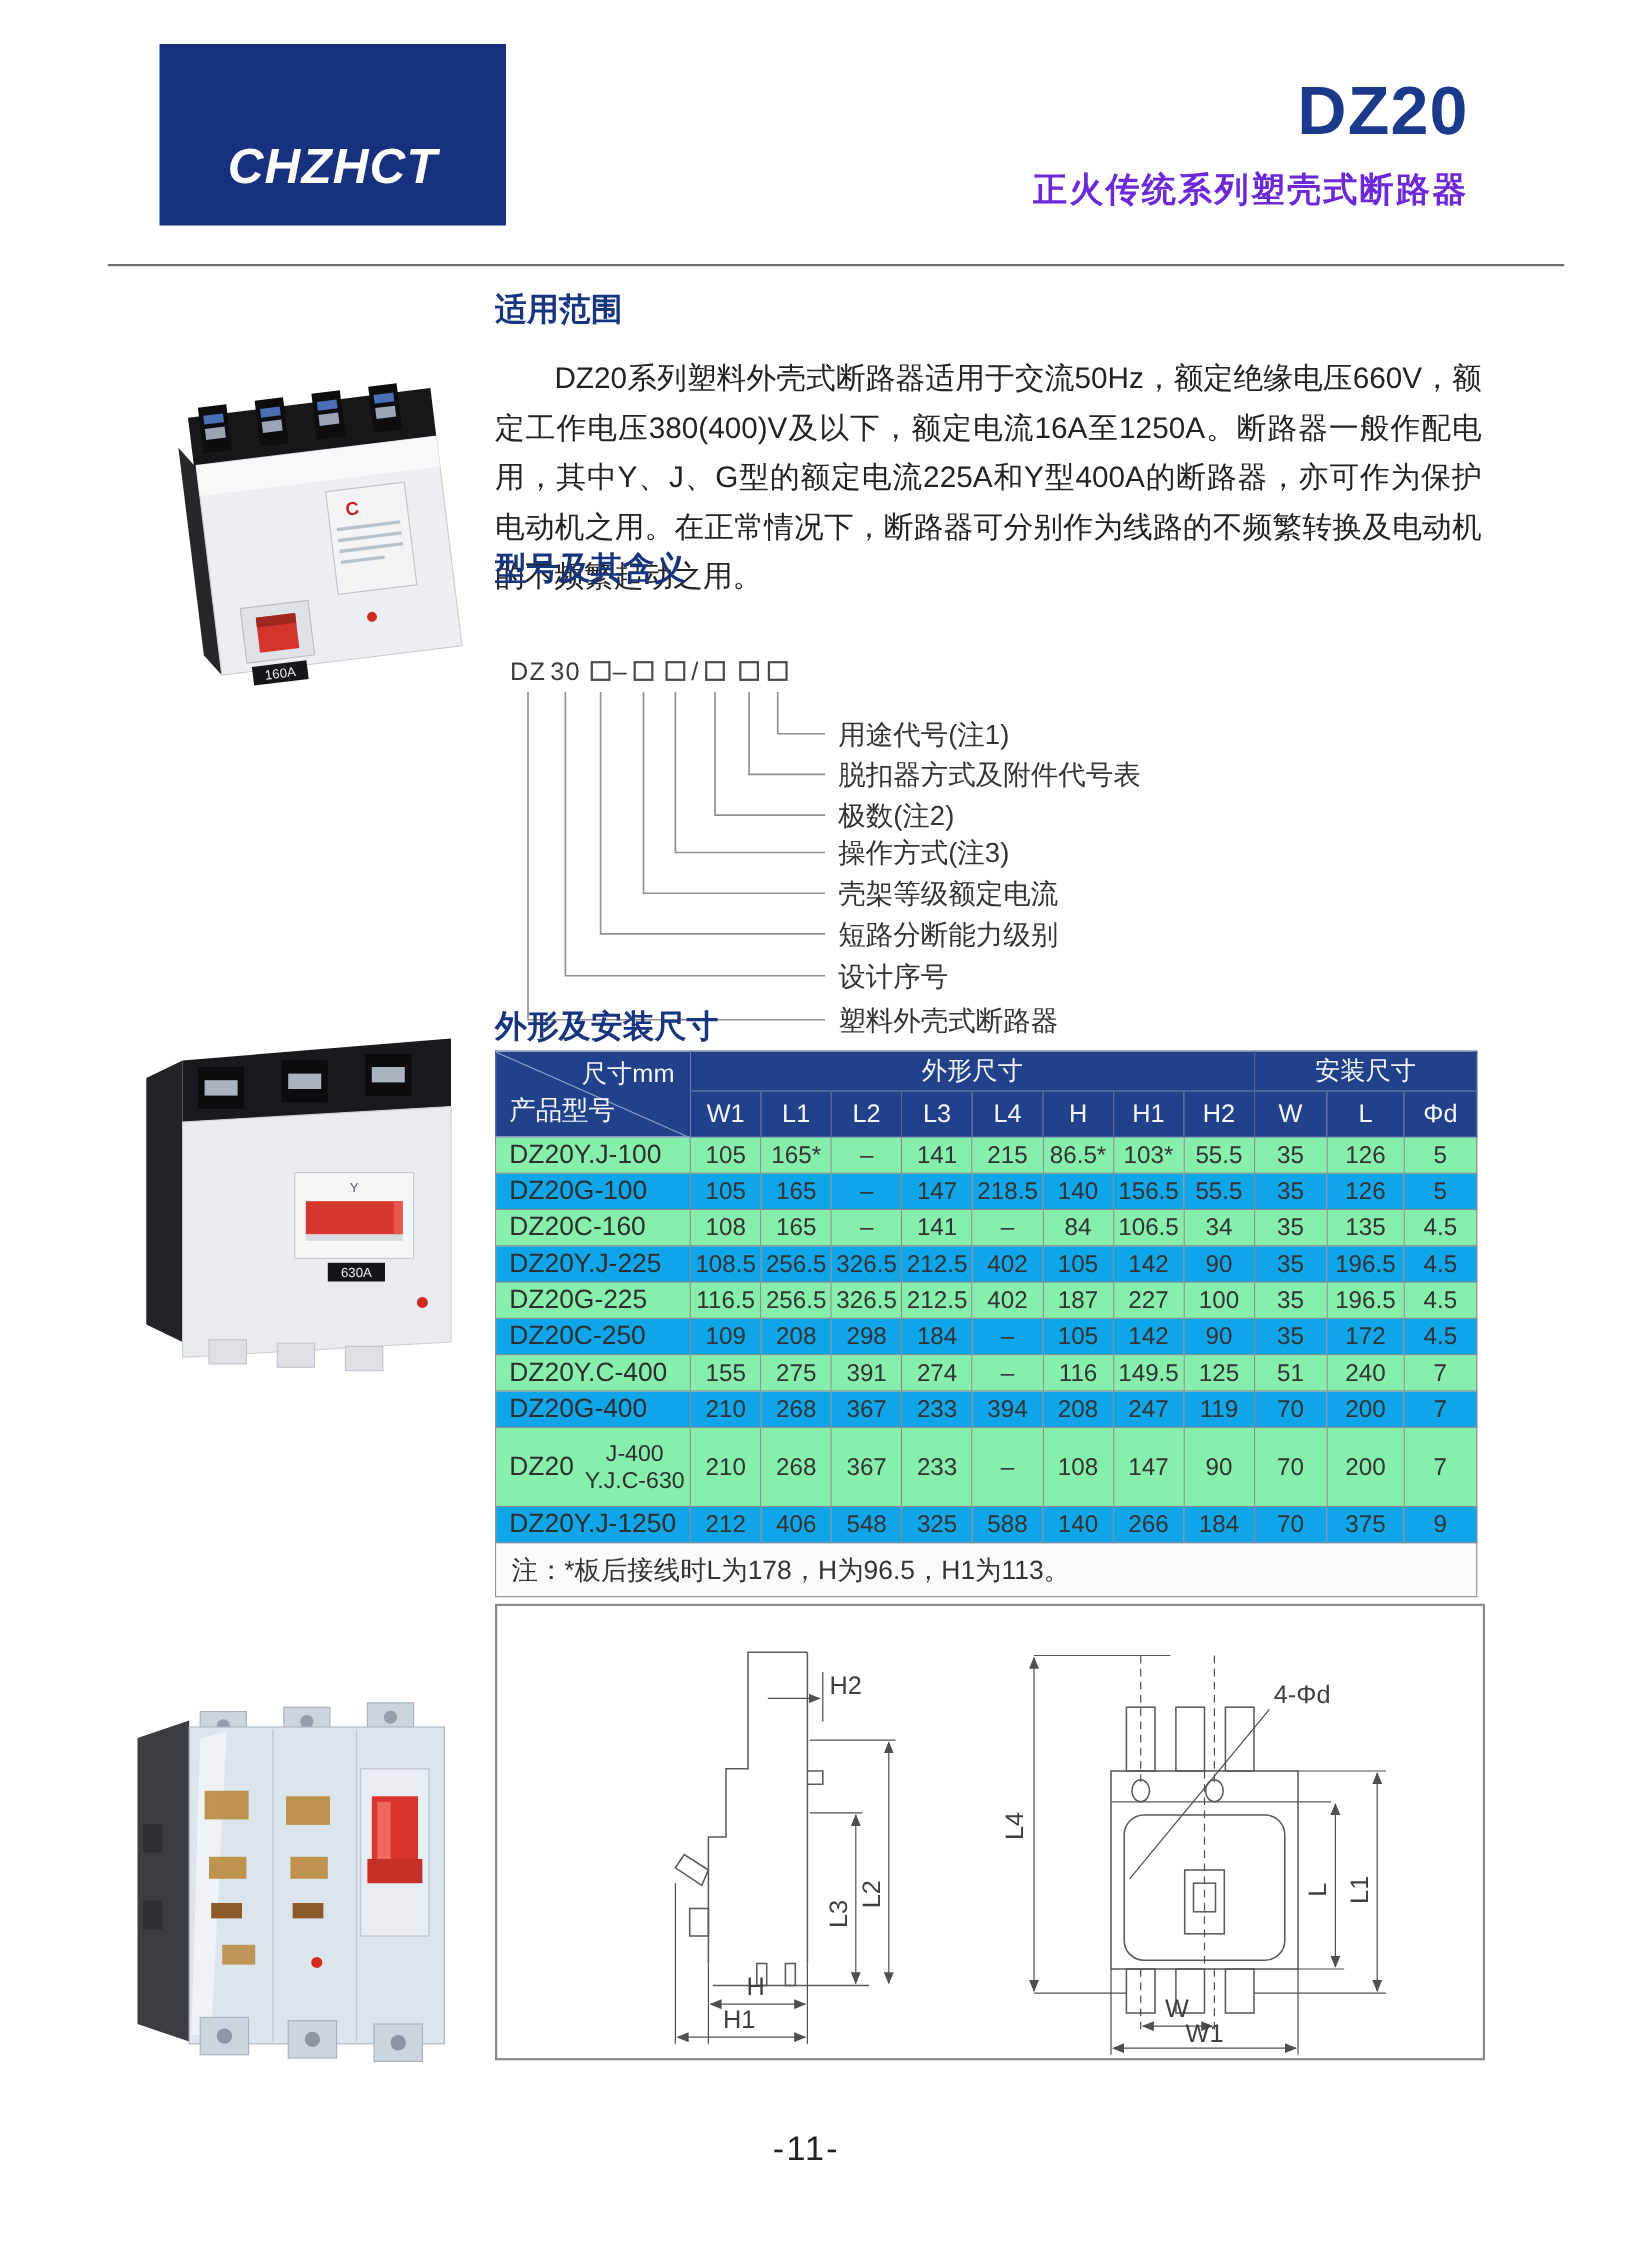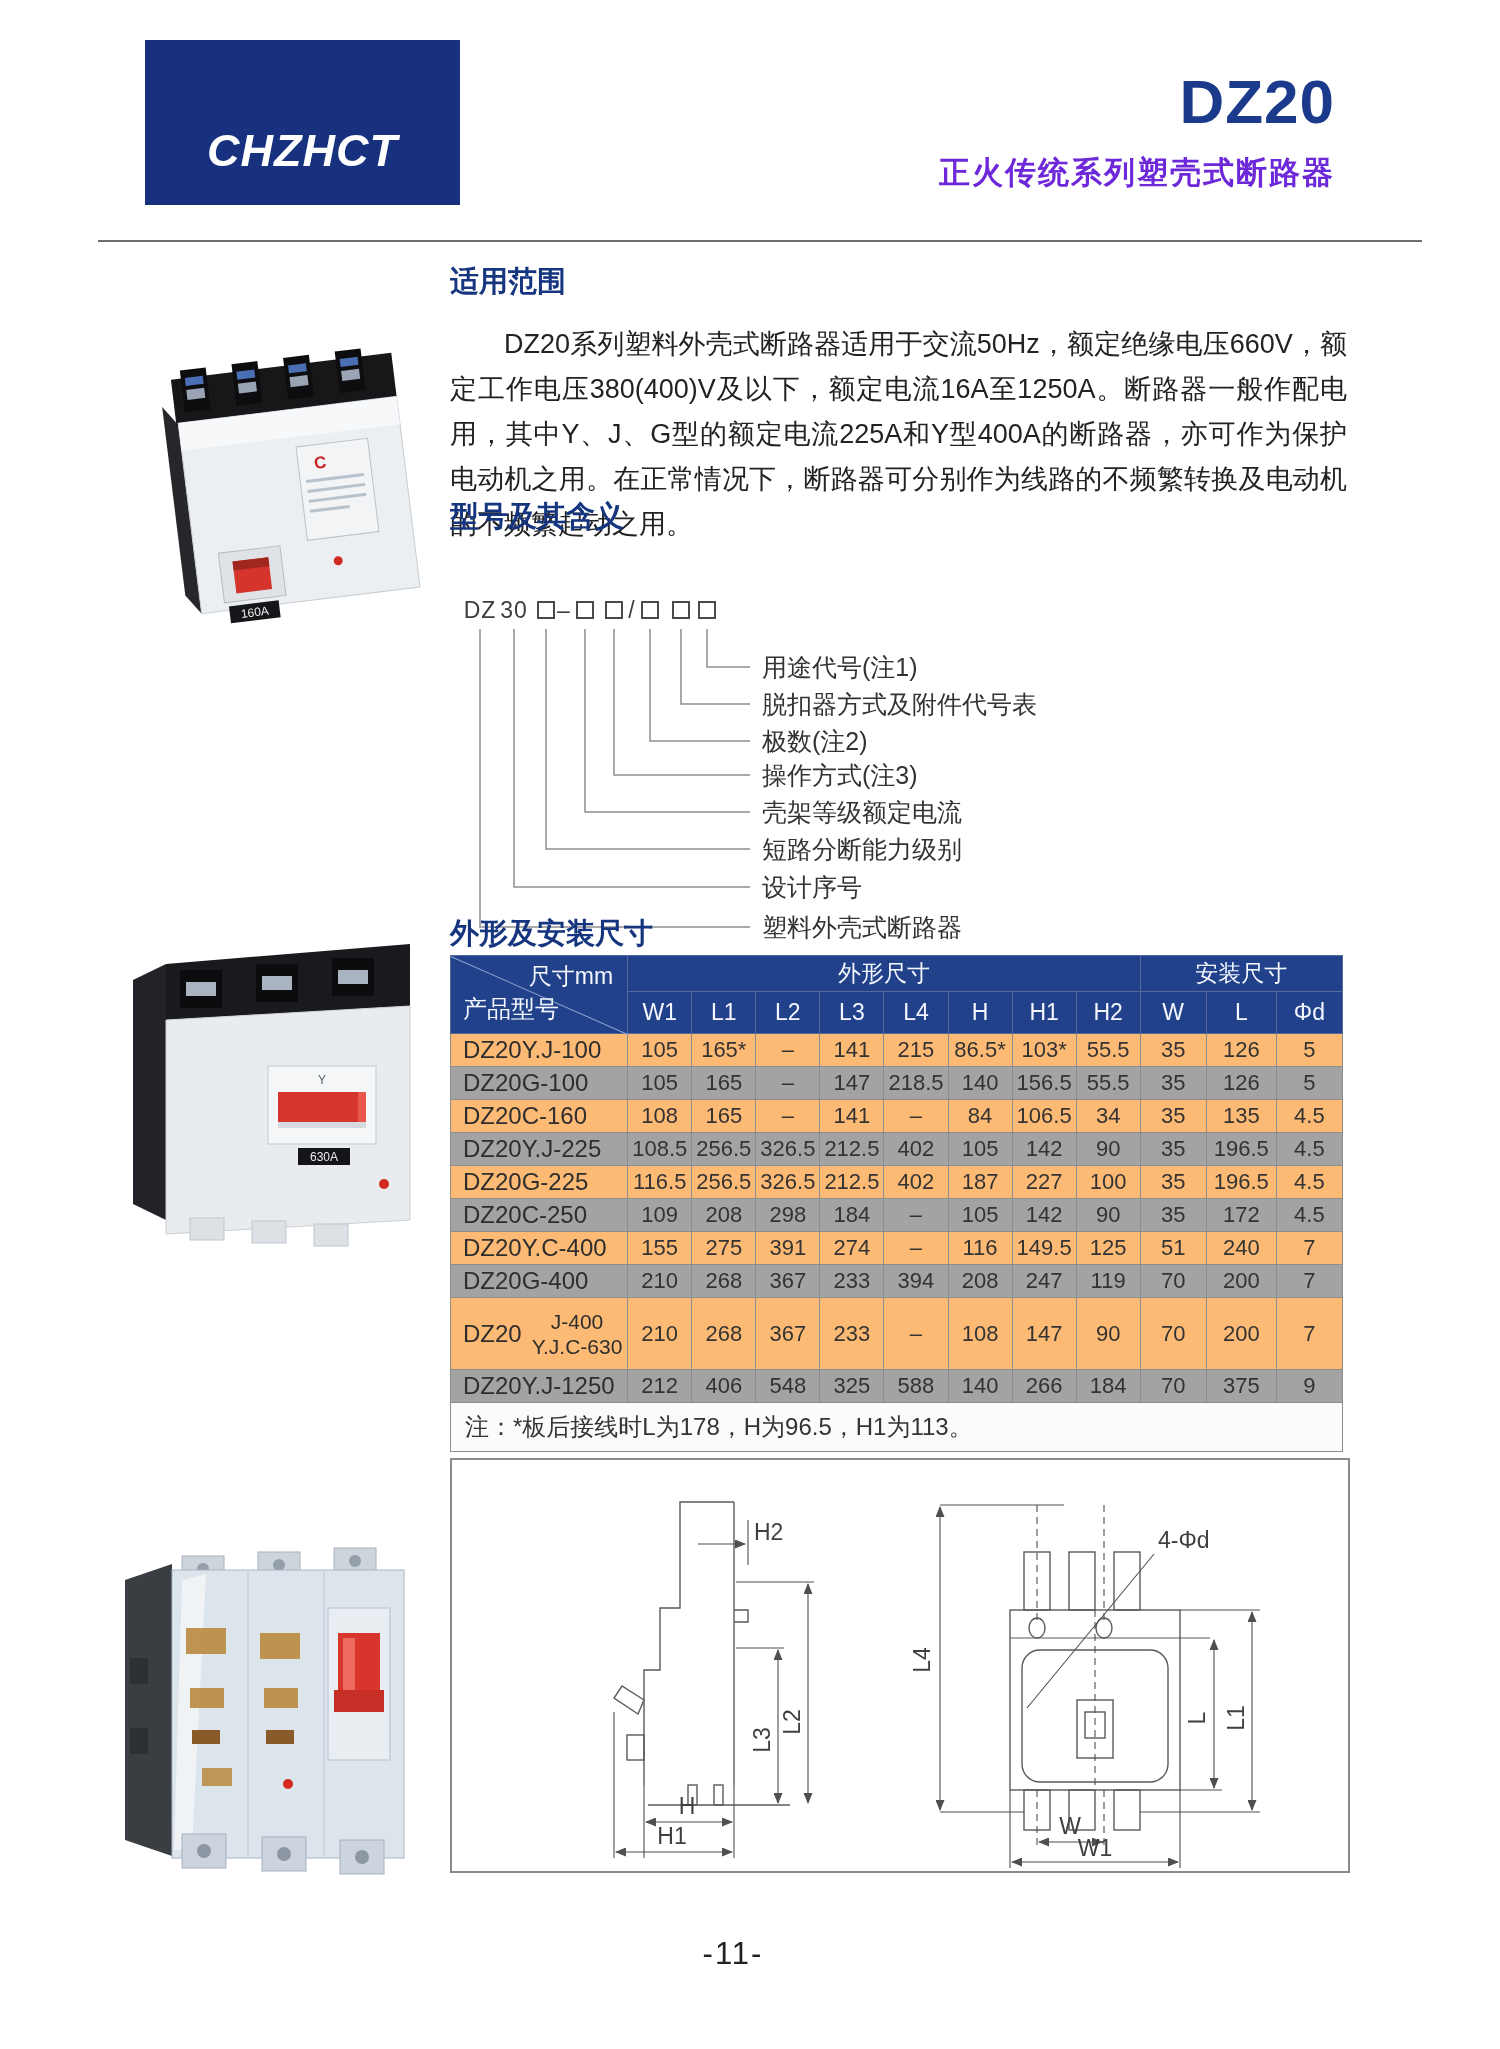--- a/index.html
+++ b/index.html
@@ -36,22 +36,22 @@
   .connectors { position:absolute; left:0; top:31px; }
 
   
   .dims-table { position:absolute; left:450px; top:955px; width:893px; border-collapse:collapse;
                 table-layout:fixed; font-size:22px; color:#333; }
   .dims-table th, .dims-table td { border:1px solid #8d8d8d; text-align:center; padding:0; }
   .dims-table thead th { background:#21418a; color:#f4f7ff; font-weight:normal; font-size:23px;
                          border-color:#56699c; }
   .dims-table thead tr.r1 th { height:36px; }
   .dims-table thead tr.r2 th { height:42px; }
-  .dims-table tbody tr { height:33px; background:#fdba74; }
-  .dims-table tbody tr.gray { background:#a3a3a3; }
+  .dims-table tbody tr { height:33px; background:#86efac; }
+  .dims-table tbody tr.gray { background:#0ea5e9; }
   .dims-table tbody tr.tall { height:72px; }
   .dims-table td.model { text-align:left; padding-left:12px; font-size:24px; color:#2e2e2e; }
   .dims-table td.model .stackwrap { display:inline-flex; align-items:center; gap:10px; }
   .dims-table td.model .stack { display:inline-flex; flex-direction:column; font-size:21px; line-height:25px;align-items:center; }
   .corner { position:relative; }
   .corner .diag { position:absolute; left:0; top:0; width:194px; height:0;
                   border-top:1px solid #8fa3cf; transform-origin:0 0; transform:rotate(23.8deg); }
   .corner .ctop { position:absolute; right:14px; top:5px; font-size:23px; }
   .corner .cbot { position:absolute; left:12px; bottom:8px; font-size:24px; }
   .dims-table .note-cell { text-align:left; padding:8px 0 8px 14px; font-size:24px;

